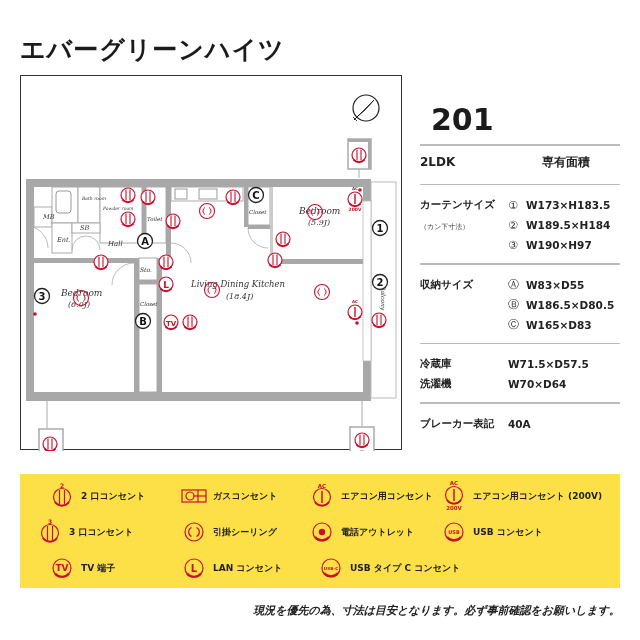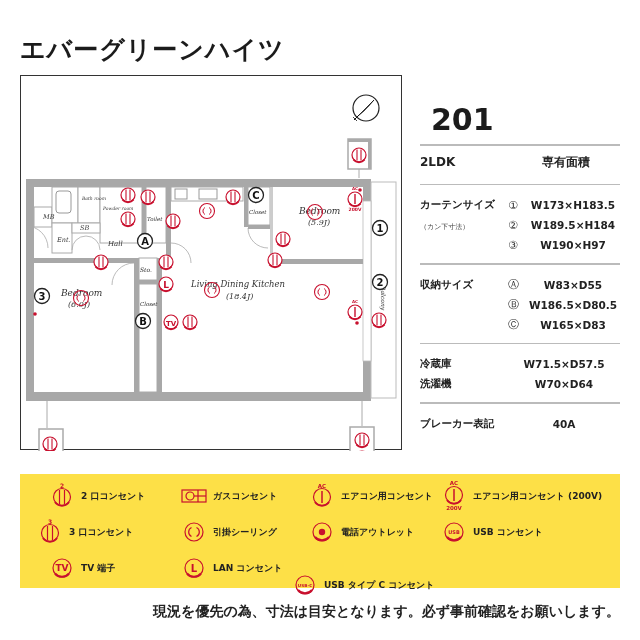--- a/index.html
+++ b/index.html
@@ -16,28 +16,28 @@
   .hr { height: 1.5px; background: #bbb; margin: 4px 0; }
   .row-type { display: flex; align-items: baseline; height: 30px; font-size: 12px; font-weight: bold; gap: 42px; }
   .row-type .layout { flex: 0 0 80px; }
   .row-type .area-label { flex: 0 0 60px; }
   .row-type .area-val { font-size: 17px; flex: 0 0 36px; text-align: right; }
   .row-type .unit { font-size: 10px; flex: 1; text-align: right; }
   .spec-block { padding: 6px 0 4px 0; }
   .spec-row { display: flex; align-items: center; height: 20px; font-size: 10.5px; font-weight: bold; }
   .spec-row .lbl { flex: 0 0 88px; color: #222; }
   .spec-row .mk { flex: 0 0 18px; font-weight: normal; font-size: 11px; color: #333; }
-  .spec-row .val { flex: 1; text-align: center; }
+  .spec-row .val { flex: 1; text-align: left; }
   .sub-lbl { font-size: 7px; color: #444; margin-top: -6px; height: 12px; }
 
   
   .legend { position: absolute; left: 20px; top: 474px; width: 600px; height: 114px; background: #fde047; }
   .lg-item { position: absolute; display: flex; align-items: center; font-size: 9px; font-weight: bold; color: #222; height: 24px; }
   .lg-item .ic { width: 28px; height: 24px; display: flex; align-items: center; justify-content: center; margin-right: 5px; }
-  .note { position: absolute; right: 20px; top: 603px; font-size: 14px; font-weight: bold; color: #222; }
+  .note { position: absolute; right: 20px; top: 603px; font-size: 11px; font-weight: bold; color: #222; font-style: italic; }
 </style>
 </head>
 <body>
 
 <div class="title">エバーグリーンハイツ</div>
 
 <div class="plan-frame">
   <svg width="382" height="375" viewBox="0 0 382 375" xmlns="http://www.w3.org/2000/svg">
     <defs>
 
@@ -390,21 +390,21 @@
   <div class="lg-item" style="left:160px; top:82px;">
     <span class="ic">
       <svg width="24" height="24" viewBox="-12 -12 24 24">
           <circle r="9" fill="none" stroke="#c8102e" stroke-width="1.2"></circle>
           <text x="0" y="3.5" text-anchor="middle" font-size="10" fill="#c8102e" font-weight="bold">L</text>
           <path d="M-7,5.5 A9,9 0 0 0 7,5.5" fill="none" stroke="#c8102e" stroke-width="2"></path>
         </svg>
     </span>
     <span>LAN コンセント</span>
   </div>
-  <div class="lg-item" style="left:271px; top:82px;margin-top:17px;">
+  <div class="lg-item" style="left:297px; top:82px;">
     <span class="ic">
       <svg width="24" height="24" viewBox="-12 -12 24 24">
           <circle r="9" fill="none" stroke="#c8102e" stroke-width="1.2"></circle>
           <text x="0" y="2" text-anchor="middle" font-size="4.2" fill="#c8102e" font-weight="bold">USB-C</text>
           <path d="M-7,5 A9,9 0 0 0 7,5" fill="none" stroke="#c8102e" stroke-width="2"></path>
         </svg>
     </span>
     <span>USB タイプ C コンセント</span>
   </div>
 </div>

